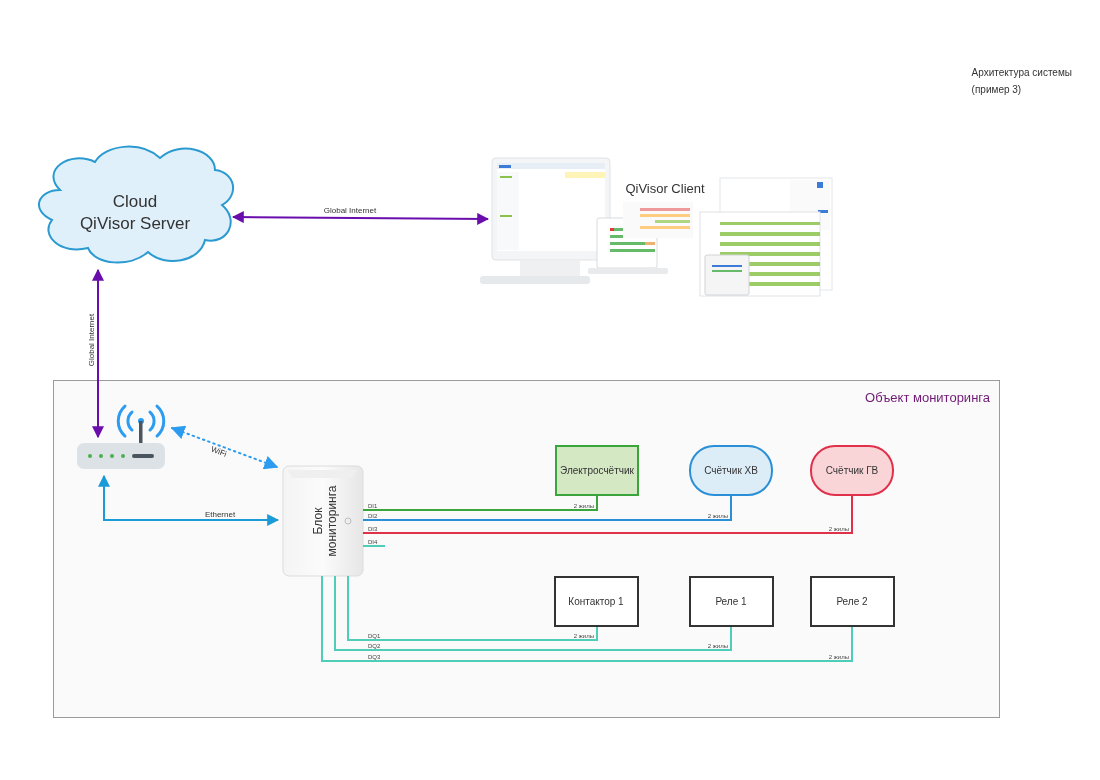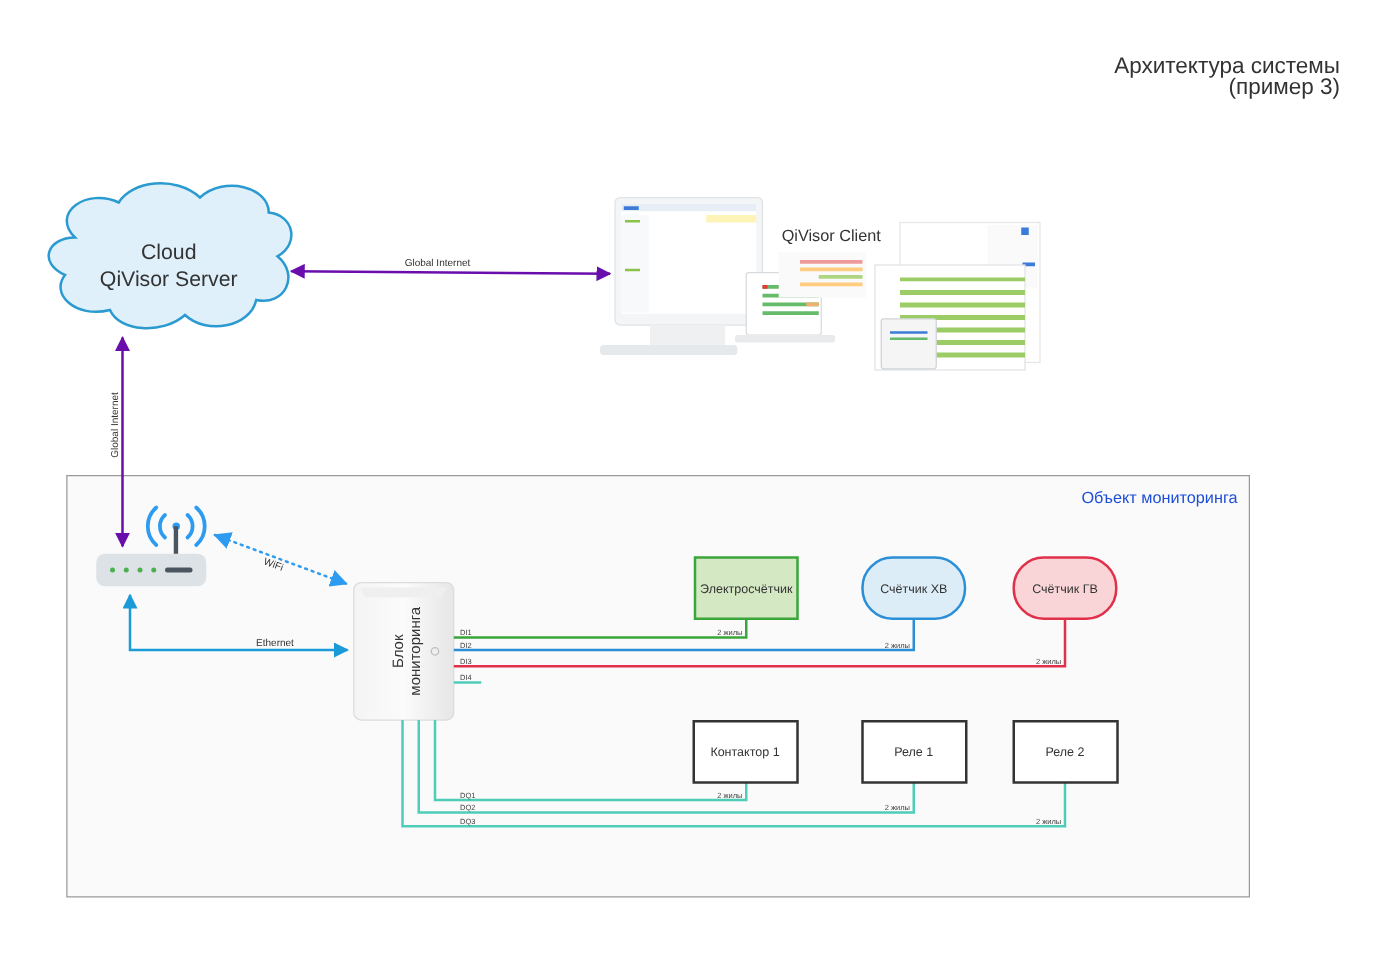--- a/index.html
+++ b/index.html
@@ -1,20 +1,20 @@
 <!DOCTYPE html>
 <html><head>
 <meta charset="utf-8">
 <style>
   html, body { margin:0; padding:0; background:#ffffff; }
   body { width:1100px; height:780px; position:relative; overflow:hidden; font-family:"Liberation Sans", sans-serif; color:#333; }
   .abs { position:absolute; }
-  #title-block { right:28px; top:44px; text-align:right; font-size:18px; line-height:17px; color:#333; }
+  #title-block { right:28px; top:64px; text-align:left; font-size:10px; line-height:17px; color:#333; }
   #frame { left:53px; top:380px; width:947px; height:338px; border:1.5px solid #9a9a9a; background:#fafafa; box-sizing:border-box; }
-  #frame-label { right:110px; top:390px; font-size:13px; color:#1d4ed8; }
+  #frame-label { right:110px; top:390px; font-size:13px; color:#701a75; }
   svg#diagram { position:absolute; left:0; top:0; width:1100px; height:780px; }
   .lbl-small { font-family:"Liberation Sans", sans-serif; font-size:6px; fill:#444; }
   .lbl-mid { font-family:"Liberation Sans", sans-serif; font-size:8px; fill:#333; }
   .node-text { font-family:"Liberation Sans", sans-serif; font-size:10px; fill:#333; }
   .cloud-text { font-family:"Liberation Sans", sans-serif; font-size:17px; fill:#333; }
   .client-title { font-family:"Liberation Sans", sans-serif; font-size:13px; fill:#333; }
 </style>
 </head>
 <body>
 

